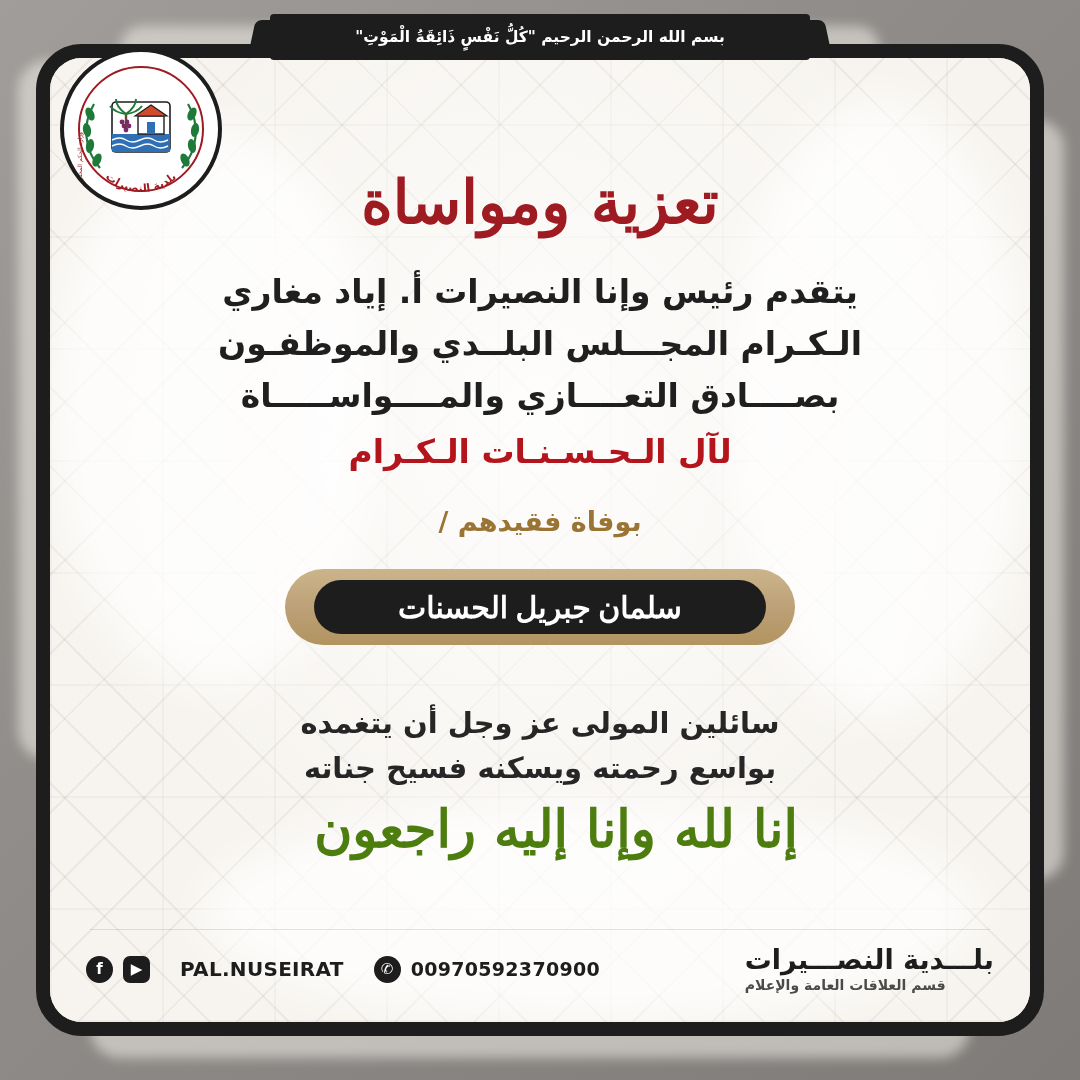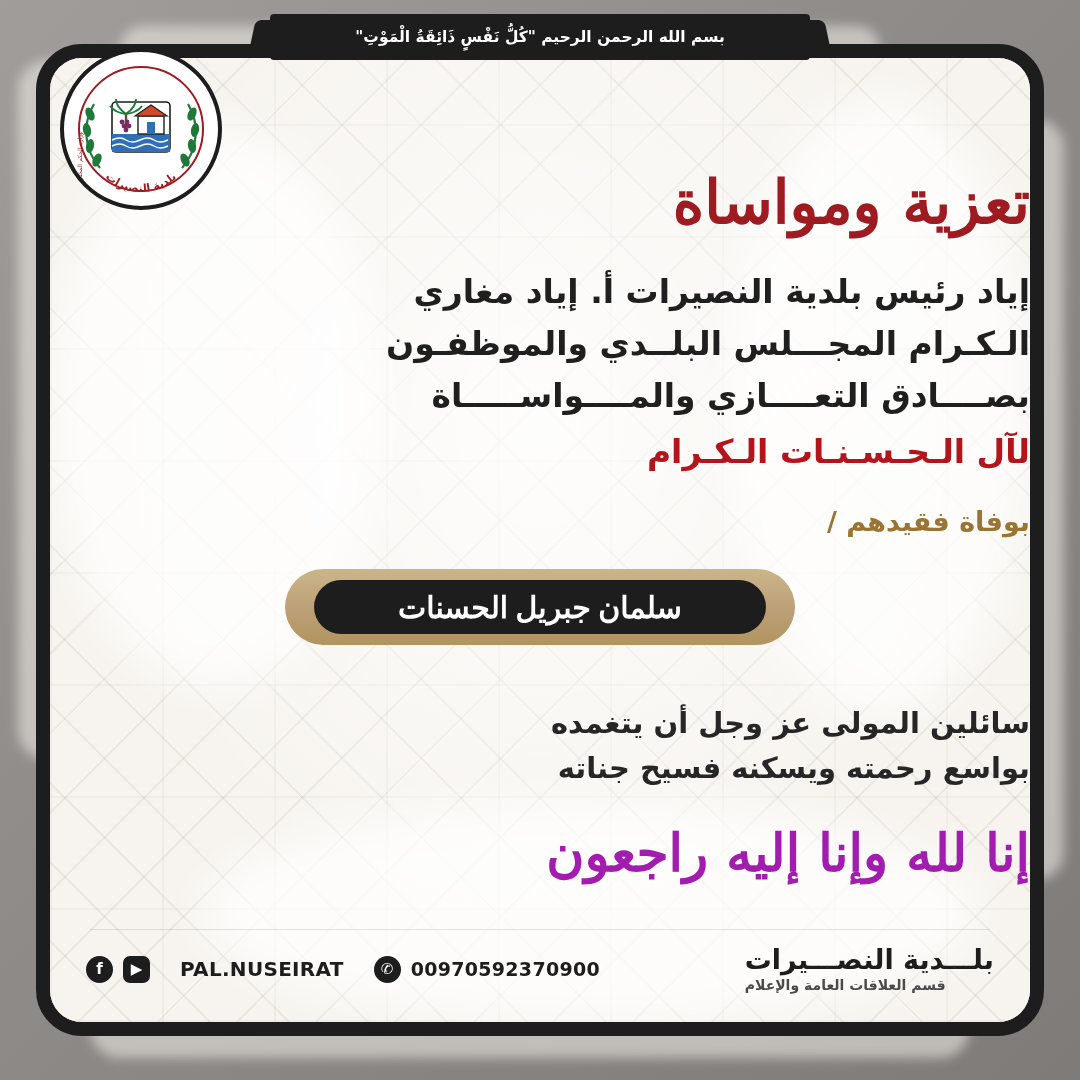--- a/index.html
+++ b/index.html
@@ -125,21 +125,21 @@
     z-index: 5;
     overflow: hidden;
   }
   .logo svg { display: block; }
 
   
   .content {
     position: absolute;
     inset: 0;
     padding-top: 88px;
-    text-align: right;
+    text-align: center;
     direction: rtl;
   }
 
   .headline {
     font-family: "DejaVu Serif", "Liberation Serif", serif;
     color: #9e1b21;
     font-size: 60px;
     font-weight: bold;
     line-height: 1;
     letter-spacing: -1px;
@@ -212,23 +212,23 @@
   .dua {
     margin-top: 56px;
     color: #262626;
     font-size: 29px;
     font-weight: bold;
     line-height: 1.55;
   }
   .dua span { display: block; }
 
   .inna {
-    margin-top: 36px;
+    margin-top: 12px;
     font-family: "DejaVu Serif", "Liberation Serif", serif;
-    color: #a21caf;
+    color: #4d7c0f;
     font-size: 52px;
     font-weight: bold;
     letter-spacing: -2px;
     line-height: 1;
     padding-left: 32px;
   }
 
   
   .footer {
     position: absolute;
@@ -320,21 +320,21 @@
     <div class="wash w2"></div>
     <div class="wash w3"></div>
 
     <div class="content">
 
       <div class="headline">
         <span>تعزية ومواساة</span>
       </div>
 
       <div class="body-text">
-        <span class="l">إياد رئيس بلدية النصيرات أ. إياد مغاري</span>
+        <span class="l">يتقدم رئيس وإنا النصيرات أ. إياد مغاري</span>
         <span class="l stretch">الـكـرام المجـــلس البلــدي والموظفـون</span>
         <span class="l stretch">بصــــادق التعــــازي والمــــواســـــاة</span>
         <span class="red-line">لآل الـحـسـنـات الـكـرام</span>
         <span class="gold-line">بوفاة فقيدهم /</span>
       </div>
 
       <div class="plate-wrap">
         <div class="plate-outer">
           <div class="plate-inner">
             <span>سلمان جبريل الحسنات</span>

